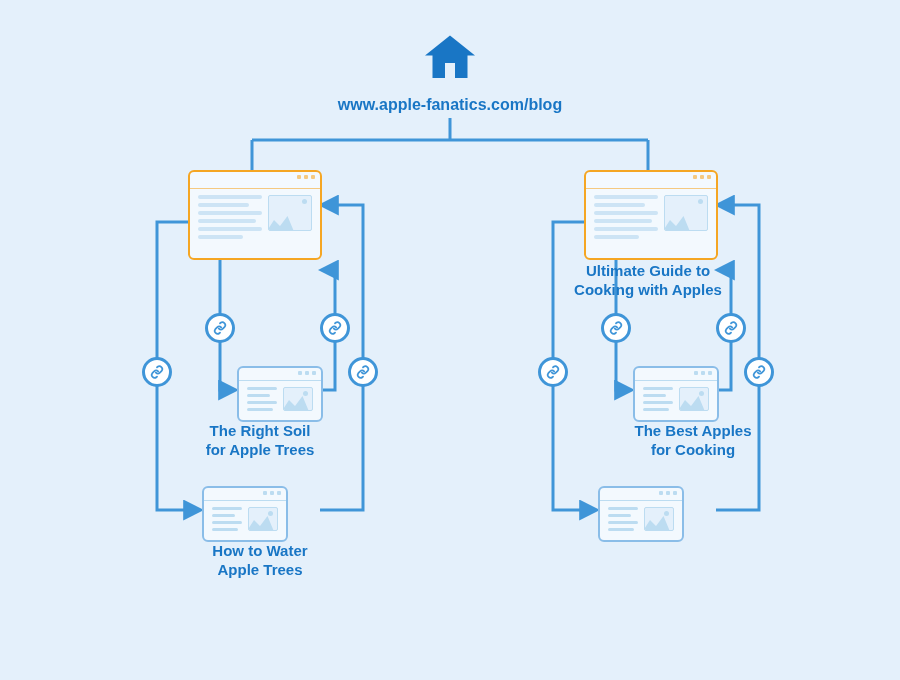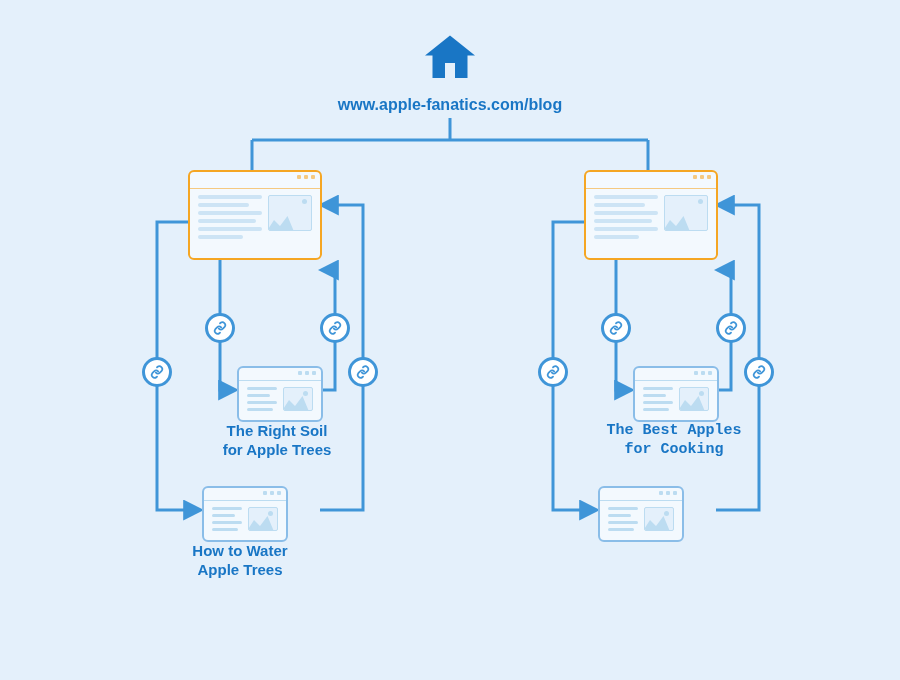--- a/index.html
+++ b/index.html
@@ -206,41 +206,41 @@
     <div class="body">
       <div class="lines">
           <div></div>
           <div style="width:75%"></div>
           <div></div>
           <div style="width:85%"></div>
         </div>
       <div class="img"></div>
     </div>
   </div>
-  <div class="caption" style="left:177px; top:422px;">The Right Soil<br>for Apple Trees</div>
+  <div class="caption" style="left:160px; top:422px;">The Right Soil<br>for Apple Trees</div>
 
   <div class="page-card" style="left:202px; top:486px; width:82px; height:52px;">
     <div class="titlebar">
         <div class="dots">
           <span></span>
           <span></span>
           <span></span>
         </div>
       </div>
     <div class="body">
       <div class="lines">
           <div></div>
           <div style="width:75%"></div>
           <div></div>
           <div style="width:85%"></div>
         </div>
       <div class="img"></div>
     </div>
   </div>
-  <div class="caption" style="left:140px; top:542px;">How to Water<br>Apple Trees</div>
+  <div class="caption" style="left:160px; top:542px;">How to Water<br>Apple Trees</div>
 
   <div class="page-card pillar" style="left:584px; top:170px; width:130px; height:86px;">
     <div class="titlebar">
         <div class="dots">
           <span></span>
           <span></span>
           <span></span>
         </div>
       </div>
     <div class="body">
@@ -248,40 +248,41 @@
           <div></div>
           <div style="width:80%"></div>
           <div></div>
           <div style="width:90%"></div>
           <div></div>
           <div style="width:70%"></div>
         </div>
       <div class="img"></div>
     </div>
   </div>
+  <div class="caption" style="left:548px; top:262px;">Ultimate Guide to<br>Cooking with Apples</div>
 
   <div class="page-card" style="left:633px; top:366px; width:82px; height:52px;">
     <div class="titlebar">
         <div class="dots">
           <span></span>
           <span></span>
           <span></span>
         </div>
       </div>
     <div class="body">
       <div class="lines">
           <div></div>
           <div style="width:75%"></div>
           <div></div>
           <div style="width:85%"></div>
         </div>
       <div class="img"></div>
     </div>
   </div>
-  <div class="caption" style="left:574px; top:422px;font-family:Liberation Mono, monospace;">The Best Apples<br>for Cooking</div>
+  <div class="caption" style="left:593px; top:422px;">The Best Apples<br>for Cooking</div>
 
   <div class="page-card" style="left:598px; top:486px; width:82px; height:52px;">
     <div class="titlebar">
         <div class="dots">
           <span></span>
           <span></span>
           <span></span>
         </div>
       </div>
     <div class="body">

